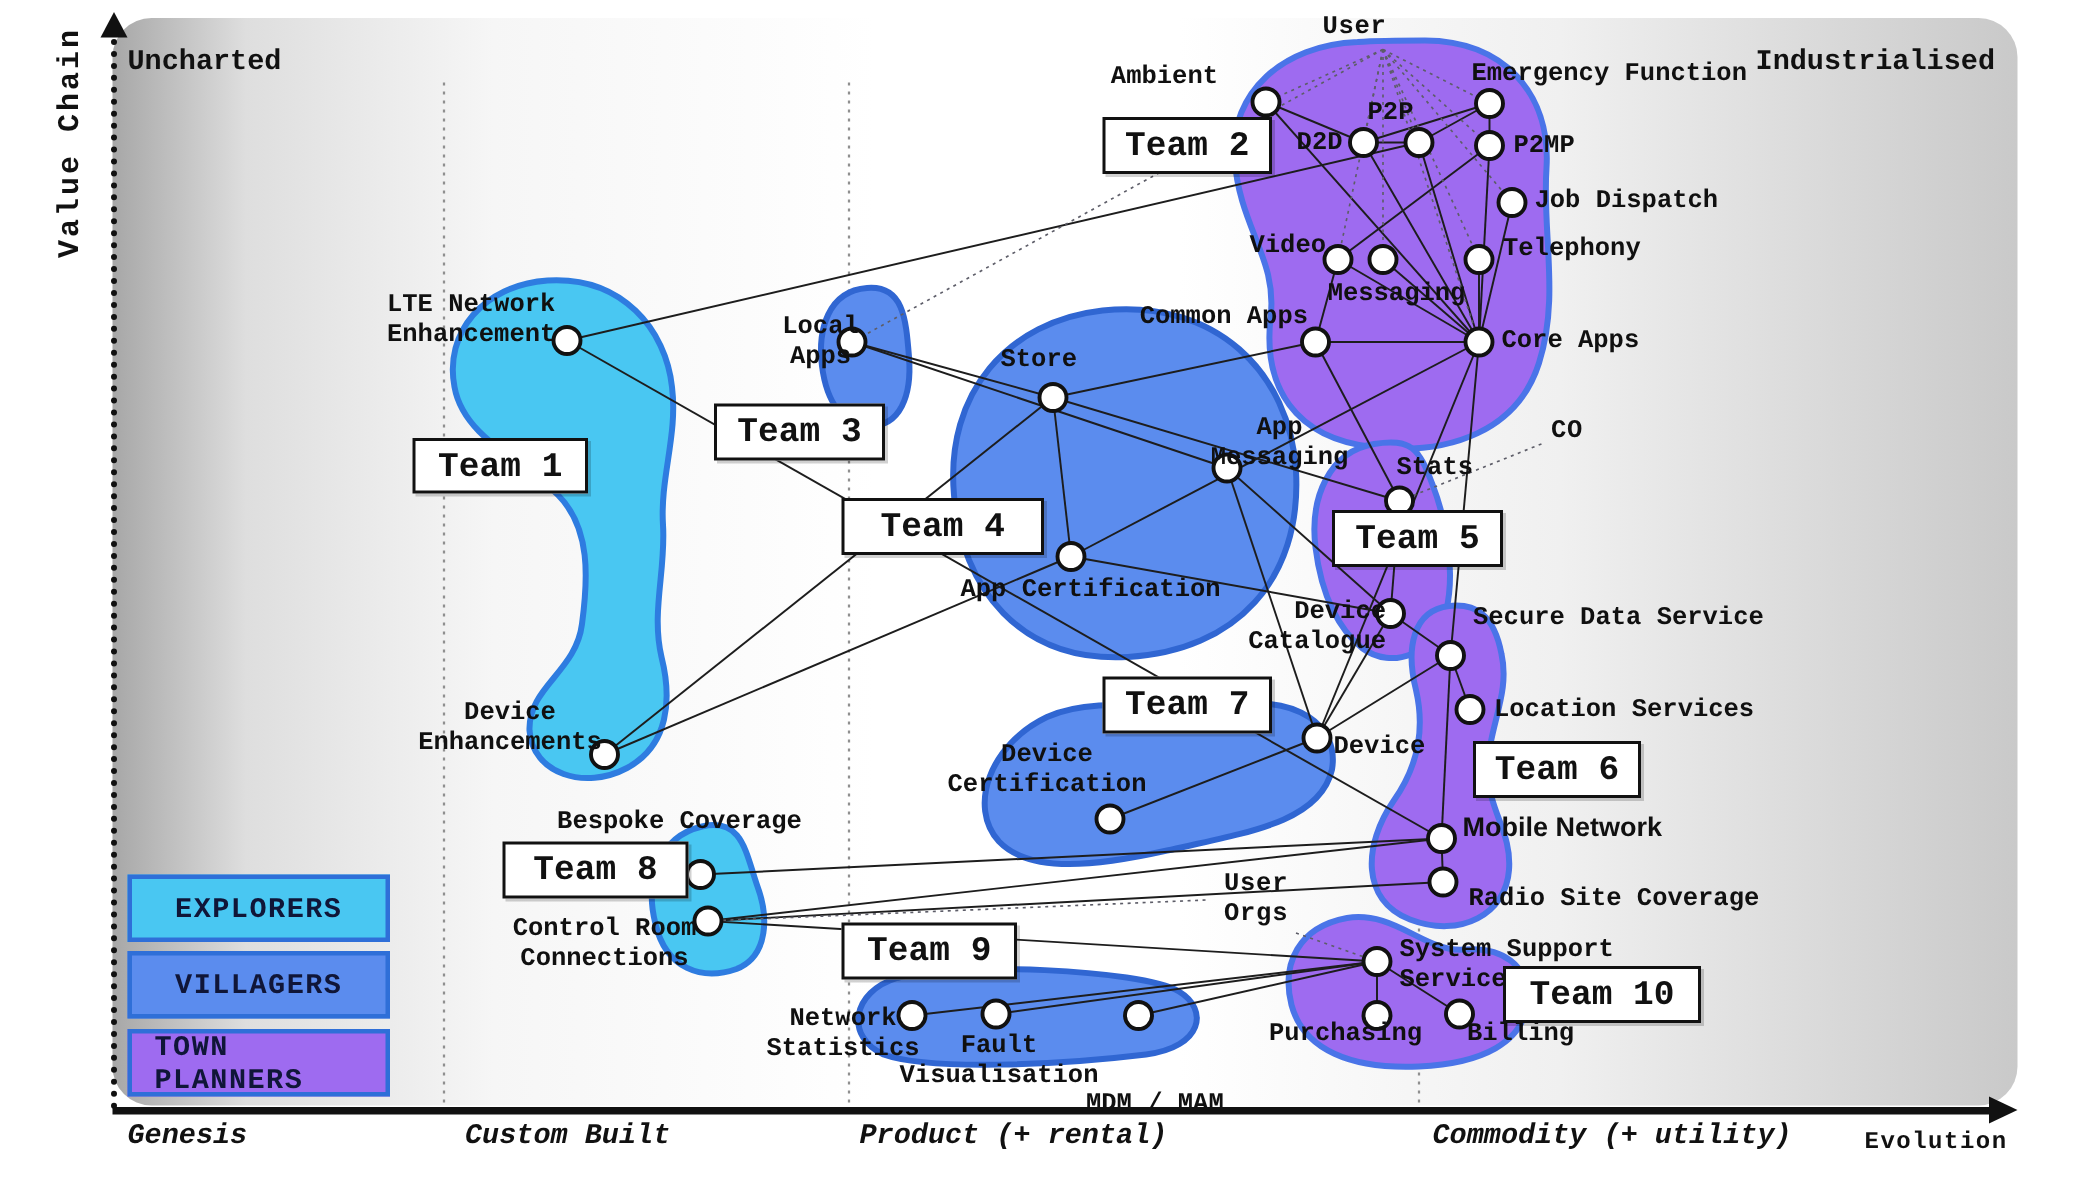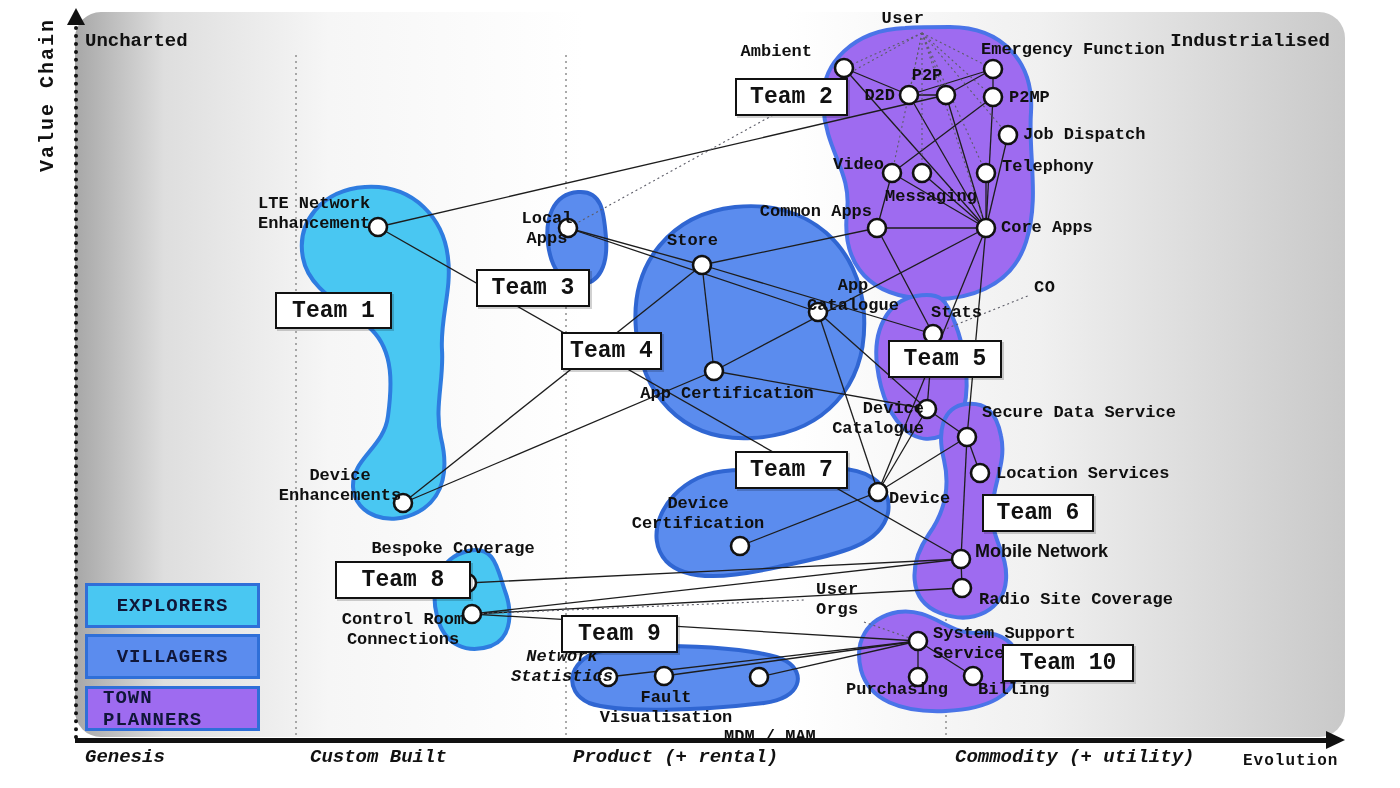--- a/index.html
+++ b/index.html
@@ -179,21 +179,21 @@
     <div class="node-label" style="left: 931px; top: 187px; transform: translateX(-50%); text-align: center;">Messaging</div>
     <div class="node-label" style="left: 1002px; top: 157px;">Telephony</div>
     <div class="node-label" style="left: 872px; top: 202px; transform: translateX(-100%); text-align: right;">Common Apps</div>
     <div class="node-label" style="left: 1001px; top: 218px;">Core Apps</div>
     <div class="node-label" style="left: 258px; top: 194px;">LTE Network
 Enhancement</div>
     <div class="node-label" style="left: 527px; top: 209px; transform: translateX(-50%); text-align: center; margin-left: 20px;">Local
 Apps</div>
     <div class="node-label" style="left: 667px; top: 231px;">Store</div>
     <div class="node-label" style="left: 853px; top: 276px; transform: translateX(-50%); text-align: center;">App
-Catalogue</div>
+Messaging</div>
     <div class="node-label" style="left: 931px; top: 303px;">Stats</div>
     <div class="node-label strong" style="left: 1034px; top: 278px;">CO</div>
     <div class="node-label" style="left: 727px; top: 384px; transform: translateX(-50%); text-align: center;">App Certification</div>
     <div class="node-label" style="left: 924px; top: 399px; transform: translateX(-100%); text-align: right;">Device
 Catalogue</div>
     <div class="node-label" style="left: 982px; top: 403px;">Secure Data Service</div>
     <div class="node-label" style="left: 996px; top: 464px;">Location Services</div>
     <div class="node-label" style="left: 889px; top: 489px;">Device</div>
     <div class="node-label" style="left: 698px; top: 494px; transform: translateX(-50%); text-align: center;">Device
 Certification</div>
@@ -201,37 +201,37 @@
     <div class="node-label" style="left: 979px; top: 590px;">Radio Site Coverage</div>
     <div class="node-label" style="left: 340px; top: 466px; transform: translateX(-50%); text-align: center;">Device
 Enhancements</div>
     <div class="node-label" style="left: 453px; top: 539px; transform: translateX(-50%); text-align: center;">Bespoke Coverage</div>
     <div class="node-label" style="left: 403px; top: 610px; transform: translateX(-50%); text-align: center;">Control Room
 Connections</div>
     <div class="node-label strong" style="left: 816px; top: 580px;">User
 Orgs</div>
     <div class="node-label" style="left: 933px; top: 624px;">System Support
 Services</div>
-    <div class="node-label" style="left: 562px; top: 647px; transform: translateX(-50%); text-align: center; font-style: italic;">Network
+    <div class="node-label" style="left: 562px; top: 670px; transform: translateX(-50%); text-align: center;">Network
 Statistics</div>
     <div class="node-label" style="left: 666px; top: 688px; transform: translateX(-50%); text-align: center;">Fault
 Visualisation</div>
     <div class="node-label" style="left: 724px; top: 683px; margin-top: 44px;">MDM / MAM</div>
     <div class="node-label" style="left: 897px; top: 680px; transform: translateX(-50%); text-align: center;">Purchasing</div>
     <div class="node-label" style="left: 978px; top: 680px;">Billing</div>
   </div>
 <div id="teams">
     <div class="team-box" style="left: 275px; top: 292px; width: 117px; height: 37px;">Team 1</div>
     <div class="team-box" style="left: 735px; top: 78px; width: 113px; height: 38px;">Team 2</div>
     <div class="team-box" style="left: 476px; top: 269px; width: 114px; height: 38px;">Team 3</div>
-    <div class="team-box" style="left: 561px; top: 332px; width: 101px; height: 38px;">Team 4</div>
+    <div class="team-box" style="left: 561px; top: 332px; width: 135px; height: 38px;">Team 4</div>
     <div class="team-box" style="left: 888px; top: 340px; width: 114px; height: 38px;">Team 5</div>
     <div class="team-box" style="left: 982px; top: 494px; width: 112px; height: 38px; font-family: Liberation Mono, monospace;">Team 6</div>
     <div class="team-box" style="left: 735px; top: 451px; width: 113px; height: 38px;">Team 7</div>
-    <div class="team-box" style="left: 335px; top: 561px; width: 136px; height: 38px;">Team 8</div>
+    <div class="team-box" style="left: 335px; top: 561px; width: 124px; height: 38px;">Team 8</div>
     <div class="team-box" style="left: 561px; top: 615px; width: 117px; height: 38px;">Team 9</div>
     <div class="team-box" style="left: 1002px; top: 644px; width: 132px; height: 38px;">Team 10</div>
   </div>
 <div id="legend">
     <div class="legend-item explorers" style="top: 583px;">EXPLORERS</div>
     <div class="legend-item villagers" style="top: 634px;">VILLAGERS</div>
     <div class="legend-item planners" style="top: 686px; padding-left: 15px;">TOWN PLANNERS</div>
   </div>
 <div id="stages">
     <div class="stage-label" style="left: 85px;">Genesis</div>

